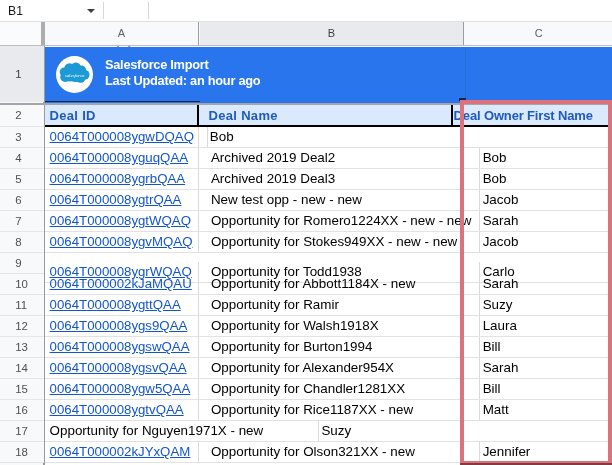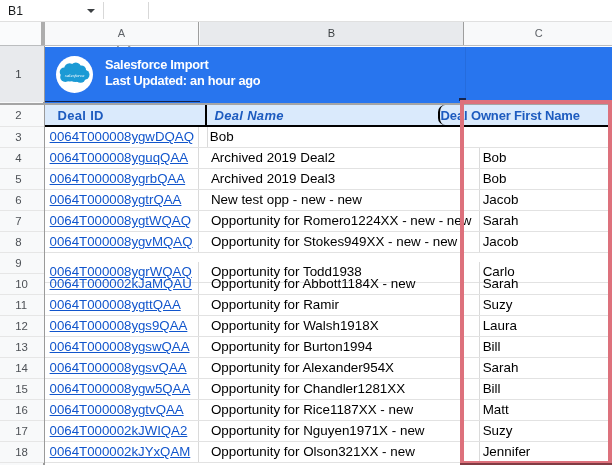--- a/index.html
+++ b/index.html
@@ -50,24 +50,24 @@
 #handle { left:459.3px; top:98.2px; width:7px; height:3px; background:#17254d; }
 #frozen { left:0; top:102.8px; width:612px; height:1.8px; background:#a5a5a5; }
 #logo { left:55.5px; top:56px; width:37px; height:37px; border-radius:50%; background:#fff; }
 #cloud { left:55.5px; top:56px; }
 #btxt { left:105px; top:56.6px; color:#fff; font-size:12.8px; font-weight:700;
   line-height:16.7px; letter-spacing:-0.27px; }
 
 
 #row2 { left:45.3px; top:104.6px; width:566.7px; height:22.2px;
   background:#daeafc; border-bottom:2px solid #000; display:flex; }
-#row2 .h { font-weight:700; font-size:13px; color:#1d5bbf; line-height:21px; white-space:nowrap; overflow:visible;margin-left:8px; }
+#row2 .h { font-weight:700; font-size:13px; color:#1d5bbf; line-height:21px; white-space:nowrap; overflow:visible; }
 #h1 { width:153.3px; padding-left:4.3px; border-right:2px solid #000; letter-spacing:0.3px; }
-#h2 { width:215px; padding-left:0; letter-spacing:0.3px;font-style:italic; }
-#h3 { flex:1; padding-left:1px; border-left:2px solid #000; letter-spacing:-0.15px;border-radius:7px; }
+#h2 { width:252px; padding-left:10px; letter-spacing:0.3px; }
+#h3 { flex:1; padding-left:1px; border-left:2px solid #000; letter-spacing:-0.15px; }
 
 
 .dr { position:absolute; left:45.3px; width:566.7px; height:21px;
   display:flex; border-bottom:1px solid #e2e2e2; font-size:13.4px; color:#000;gap:8px; }
 .dr > div { line-height:19.9px; white-space:nowrap; overflow:hidden; }
 .ca { width:153.3px; padding-left:4.3px; border-right:1px solid #dadada; font-size:13.25px; }
 .cb { width:264.9px; padding-left:4.3px; overflow:visible !important; }
 .cc { flex:1; padding-left:2.2px; border-left:1px solid #dadada; }
 .lnk { color:#1155cc; text-decoration:underline; }
 
@@ -203,21 +203,20 @@
     <div class="cc">Bill</div>
   </div>
 <div class="rh" style="top:400.0px">16</div>
 <div class="dr" style="top:400.0px">
     <div class="ca"><span class="lnk">0064T000008ygtvQAA</span></div>
     <div class="cb">Opportunity for Rice1187XX - new</div>
     <div class="cc">Matt</div>
   </div>
 <div class="rh" style="top:421.0px">17</div>
 <div class="dr" style="top:421.0px">
-    <div class="ca"><span class="lnk">0064T000002kJWIQA2</span></div>
     <div class="cb">Opportunity for Nguyen1971X - new</div>
     <div class="cc">Suzy</div>
   </div>
 <div class="rh" style="top:442.0px">18</div>
 <div class="dr" style="top:442.0px">
     <div class="ca"><span class="lnk">0064T000002kJYxQAM</span></div>
     <div class="cb">Opportunity for Olson321XX - new</div>
     <div class="cc">Jennifer</div>
   </div>
 

